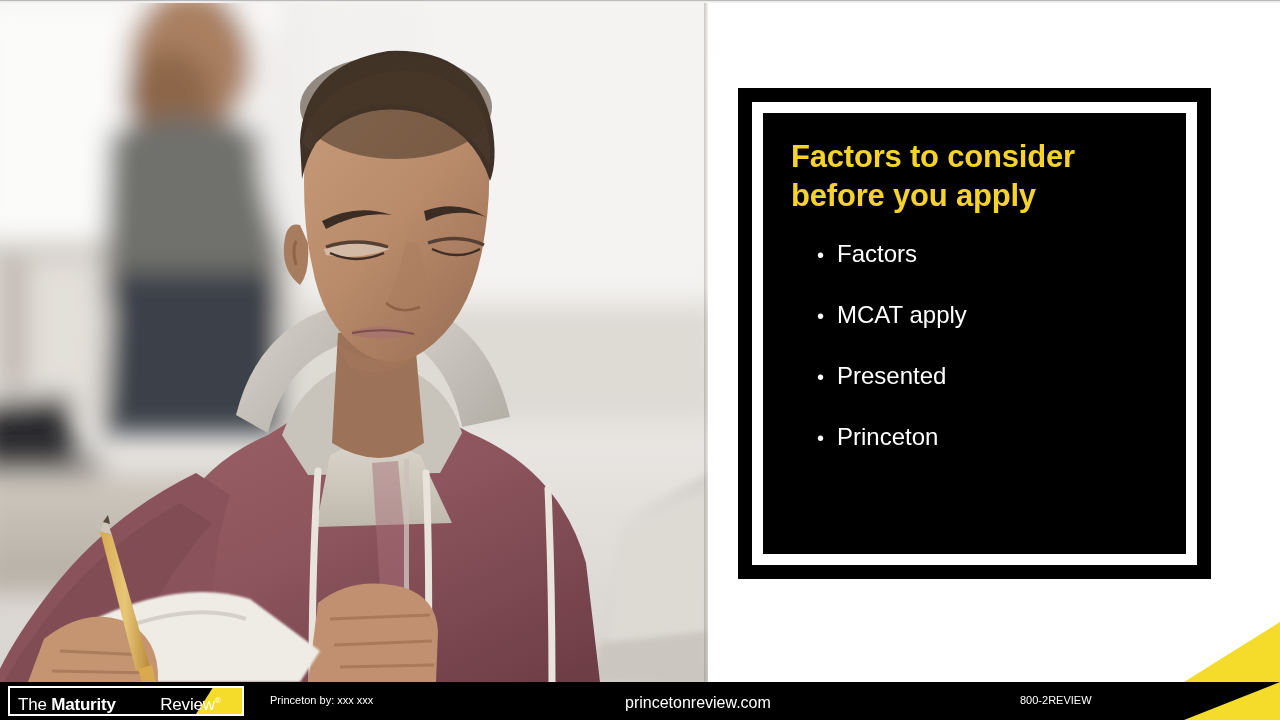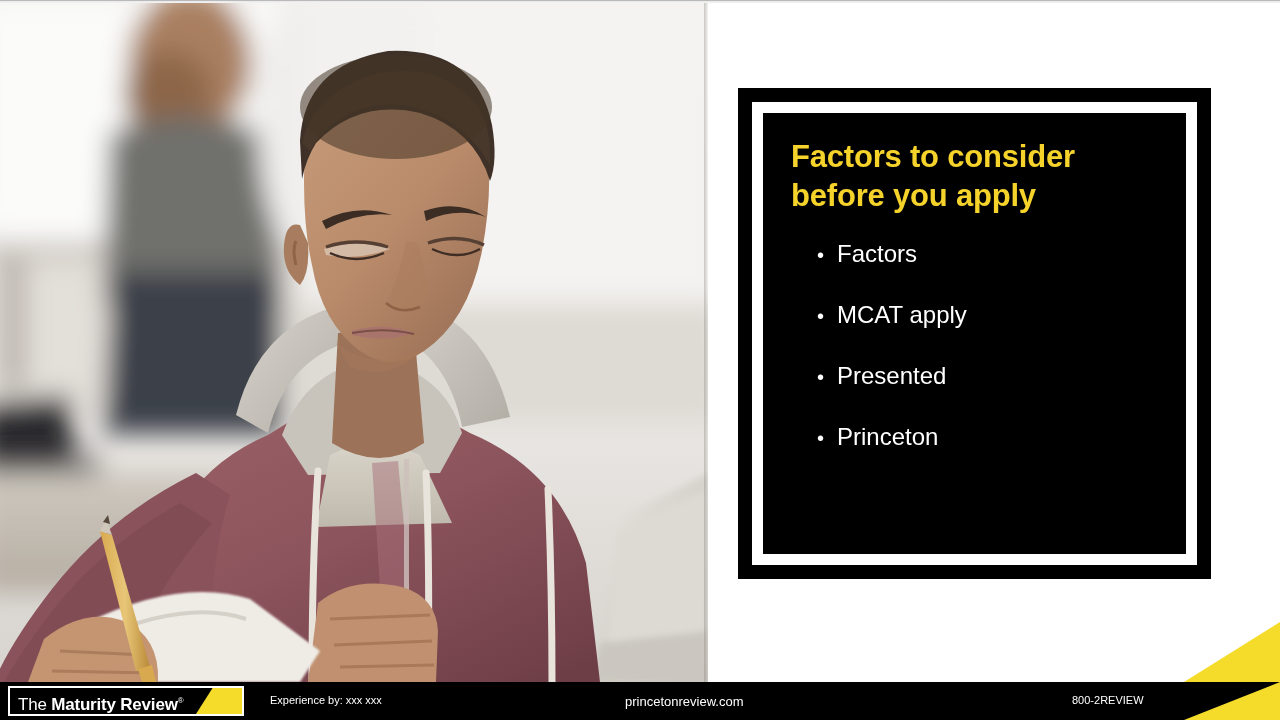--- a/index.html
+++ b/index.html
@@ -186,42 +186,42 @@
     left: 8px;
     top: 3px;
     color: #ffffff;
     font-size: 17px;
     line-height: 20px;
     white-space: nowrap;
     letter-spacing: -0.2px;
   }
   .logo-text .lt-thin { font-weight: 400; }
   .logo-text .lt-bold { font-weight: bold; }
-  .logo-text .lt-reg  { font-weight: 700; }
+  .logo-text .lt-reg  { font-weight: 400; margin-left: 40px; }
   .logo-text .lt-tm   { font-size: 8px; vertical-align: super; }
 
   .footer-presented {
     position: absolute;
     left: 270px;
     top: 12px;
     color: #ffffff;
     font-size: 11px;
     white-space: nowrap;
   }
   .footer-site {
     position: absolute;
     left: 625px;
     top: 12px;
     color: #ffffff;
-    font-size: 13px;
+    font-size: 16px;
     white-space: nowrap;
   }
   .footer-phone {
     position: absolute;
-    left: 1072px;
+    left: 1020px;
     top: 12px;
     color: #ffffff;
     font-size: 11px;
     white-space: nowrap;
   }
 </style>
 </head>
 <body>
 
 <div id="slide">
@@ -443,21 +443,21 @@
     <div class="logo">
       <div class="logo-plate"></div>
       <div class="logo-inner">
         <div class="logo-yellow"></div>
         <div class="logo-text">
           <span class="lt-thin">The </span><span class="lt-bold">Maturity</span><span class="lt-reg"> Review</span><span class="lt-tm">®</span>
         </div>
       </div>
     </div>
 
-    <div class="footer-presented">Experience by: xxx xxx</div>
+    <div class="footer-presented">Princeton by: xxx xxx</div>
 
     <div class="footer-site">princetonreview.com</div>
 
     <div class="footer-phone">800-2REVIEW</div>
 
   </div>
 
 </div>
 
 </body></html>

